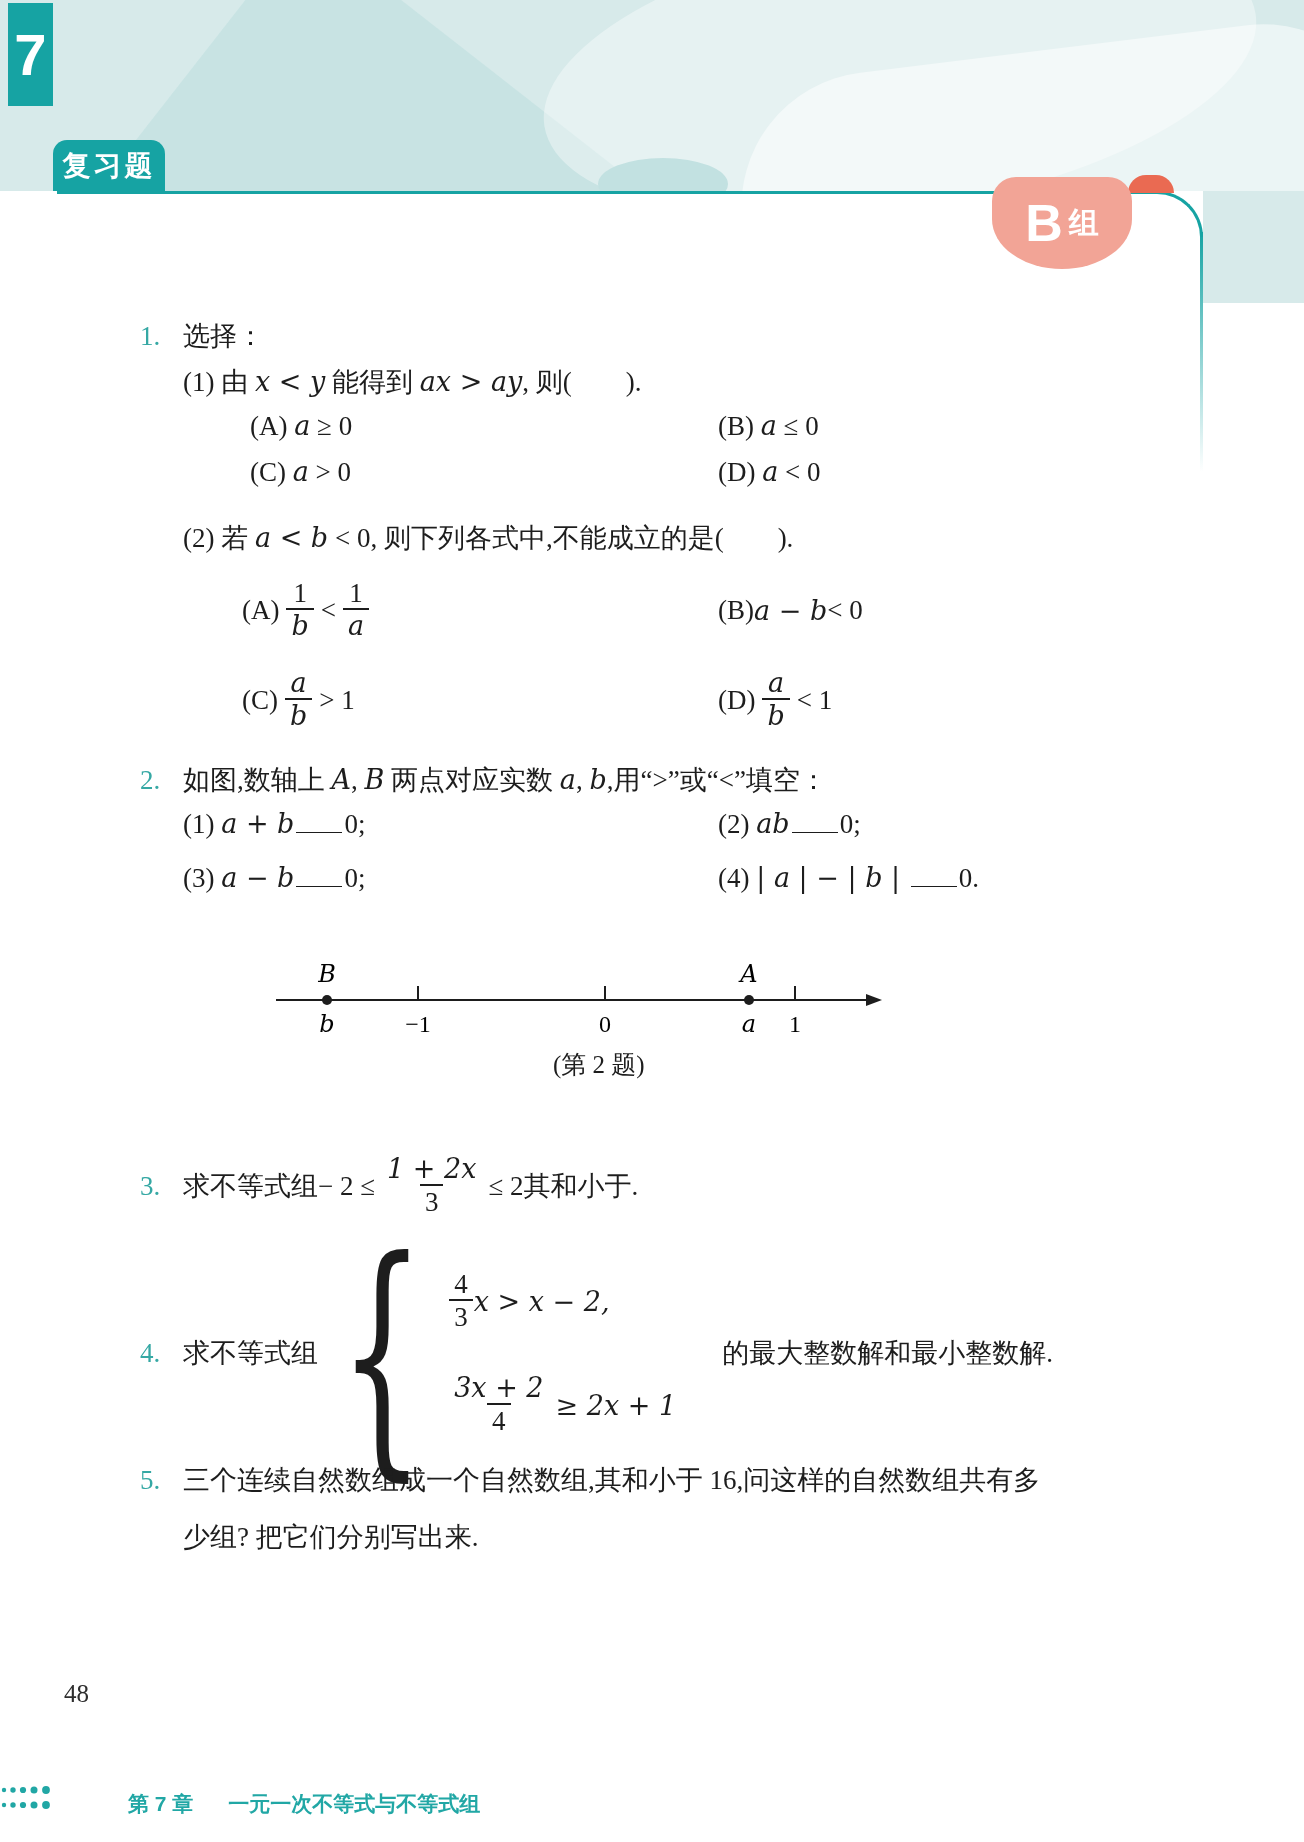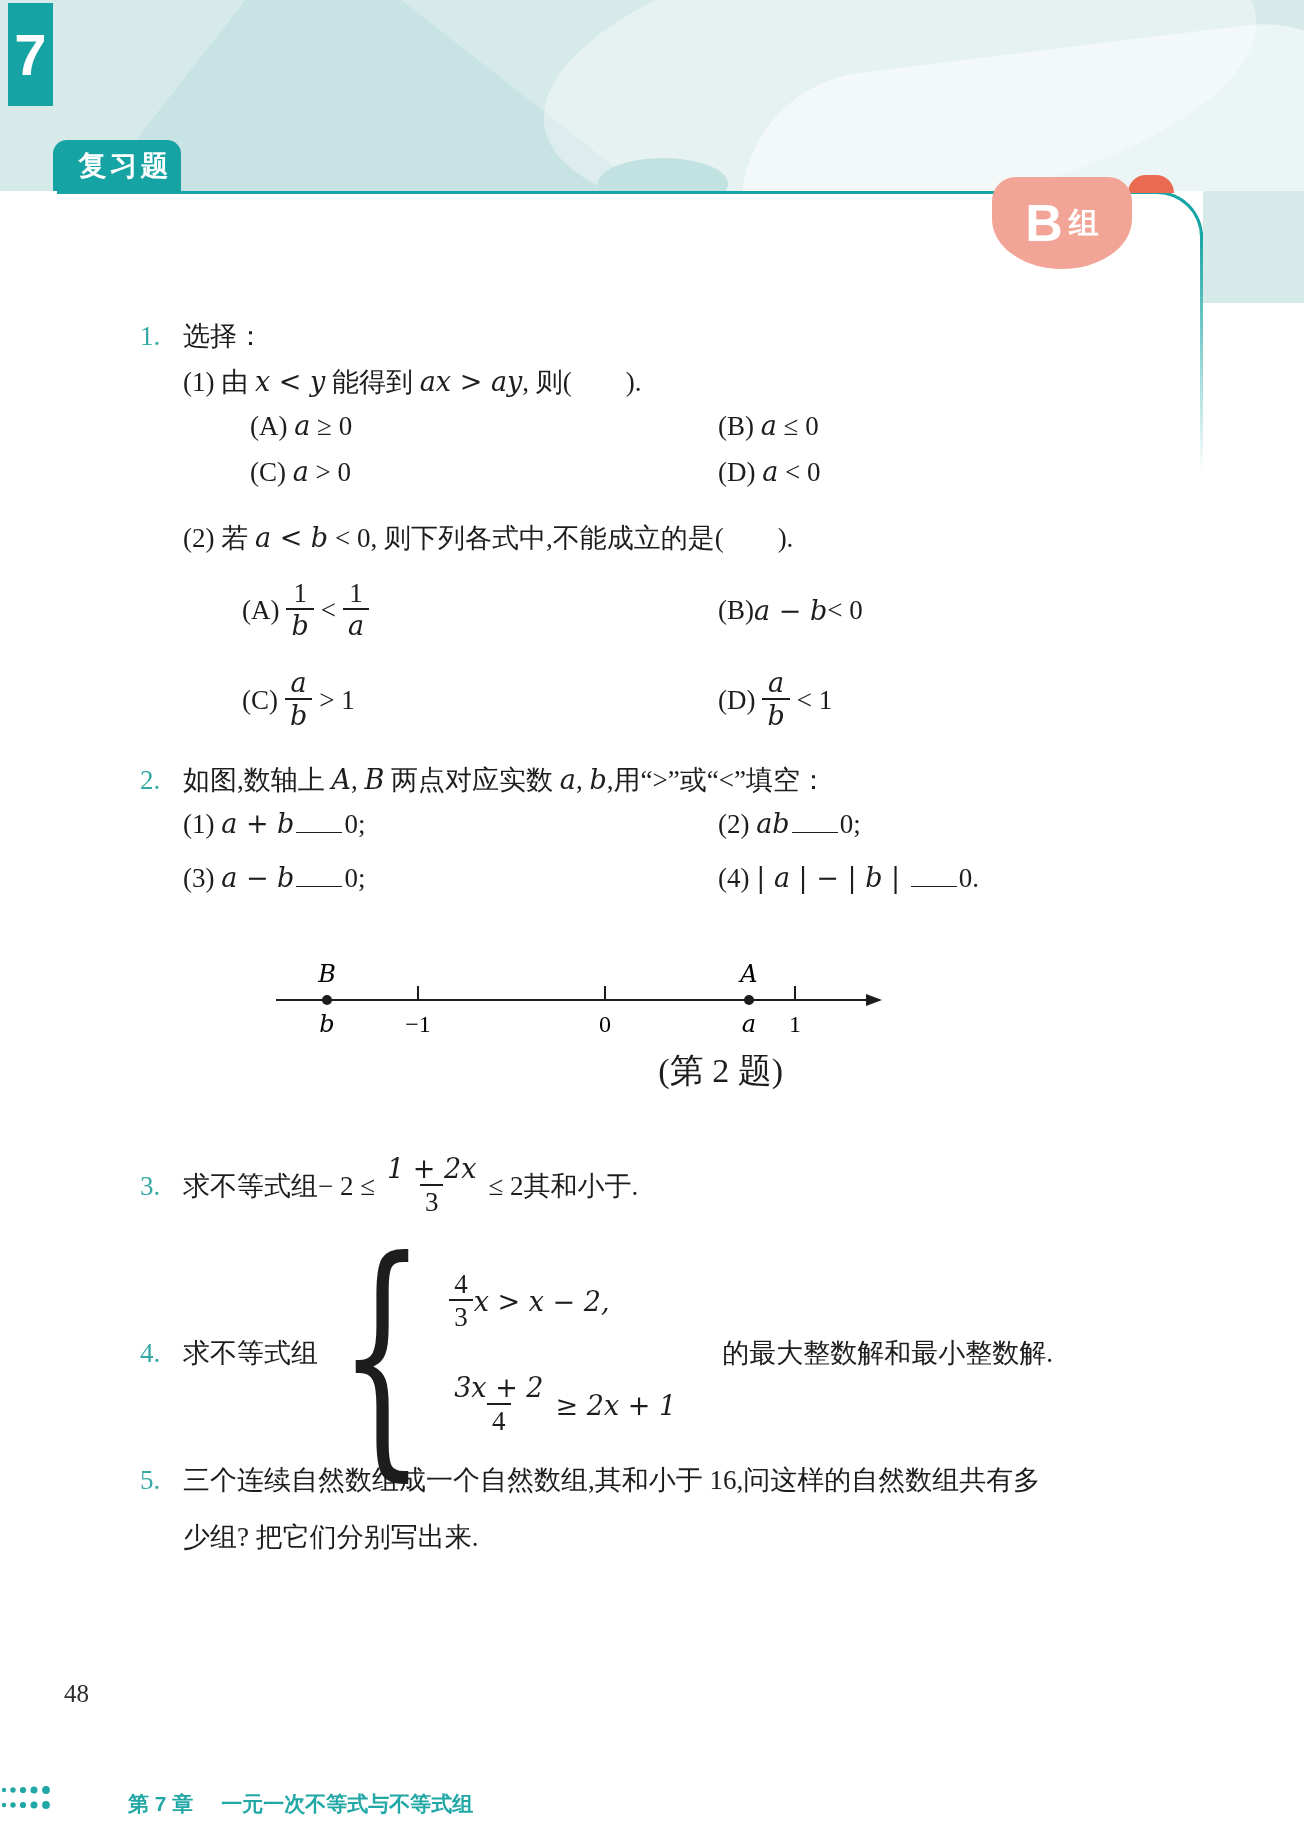--- a/index.html
+++ b/index.html
@@ -14,21 +14,21 @@
   .sh3{position:absolute;left:598px;top:158px;width:130px;height:52px;background:#c2e1e1;border-radius:50%;}
   .sh4{position:absolute;left:740px;top:48px;width:660px;height:270px;background:rgba(255,255,255,.5);
        border-radius:140px;transform:rotate(-7deg);}
   .bg-right{position:absolute;left:1203px;top:191px;width:101px;height:112px;background:#d7eaea;z-index:1;}
   
   .chapter-box{position:absolute;left:8px;top:3px;width:45px;height:103px;background:#16a3a3;z-index:3;
        display:flex;align-items:center;justify-content:center;color:#fff;
        font-family:"Liberation Sans",sans-serif;font-size:58px;font-weight:700;}
   .tab{position:absolute;left:53px;top:140px;width:112px;height:51px;background:#16a3a3;
        border-radius:14px 14px 0 0;z-index:3;display:flex;align-items:center;justify-content:center;
-       color:#fff;font-family:"Liberation Sans",sans-serif;font-size:28px;font-weight:700;letter-spacing:3px;padding-left:16px;}
+       color:#fff;font-family:"Liberation Sans",sans-serif;font-size:28px;font-weight:700;letter-spacing:3px;}
   .card{position:absolute;left:57px;top:191px;width:1146px;height:1651px;background:#fff;
        border-top-right-radius:46px;z-index:2;}
   .topline{position:absolute;left:57px;top:191px;width:1103px;height:3px;background:#16a3a3;z-index:3;}
   .corner{position:absolute;left:1157px;top:191px;width:43px;height:43px;background:transparent;
        border-top:3px solid #16a3a3;border-right:3px solid #16a3a3;border-top-right-radius:46px;z-index:3;}
   .sideline{position:absolute;left:1200px;top:232px;width:3px;height:240px;z-index:3;
        background:linear-gradient(#16a3a3,rgba(22,163,163,0));}
   
   .badge{position:absolute;left:992px;top:177px;width:140px;height:92px;background:#f2a496;z-index:5;
        border-radius:24px 24px 70px 70px / 24px 24px 50px 50px;
@@ -48,28 +48,28 @@
   .ci1{position:absolute;left:183px;}
   .blank{display:inline-block;width:46px;height:8px;border-bottom:1.6px solid #1d1d1d;margin:0 2px;}
   .vcent{position:absolute;transform:translateY(-50%);display:flex;align-items:center;white-space:nowrap;font-size:27px;z-index:6;}
   .frac{display:inline-flex;flex-direction:column;align-items:center;margin:0 7px;vertical-align:middle;}
   .frac .fn{line-height:30px;padding:0 5px;}
   .frac .fd{line-height:32px;padding:0 5px;border-top:2px solid #1d1d1d;}
   .sys{display:flex;flex-direction:column;gap:40px;margin-left:4px;}
   .sysrow{display:flex;align-items:center;}
   .brace{font-family:"DejaVu Serif",serif;font-size:170px;font-weight:400;line-height:170px;
        transform:scale(0.8,1.5);display:inline-block;margin:0 2px 0 10px;}
-  .caption{position:absolute;left:583px;top:1048px;width:200px;text-align:right;font-size:34px;z-index:6;}
+  .caption{position:absolute;left:553px;top:1048px;width:200px;text-align:left;font-size:25px;z-index:6;}
   
   .figure{position:absolute;left:250px;top:940px;z-index:6;}
   
   .footer-num{position:absolute;left:64px;top:1680px;font-size:25px;color:#2e2e2e;z-index:6;}
   .footer-ch{position:absolute;left:128px;top:1790px;font-family:"Liberation Sans",sans-serif;
        font-size:21px;font-weight:700;color:#21a7a5;z-index:6;}
-  .footer-ch .gap{margin-left:22px;}
+  .footer-ch .gap{margin-left:29px;}
   .dots{position:absolute;left:0px;top:1780px;z-index:6;}
 </style>
 </head>
 <body>
 
 <div id="page">
 
   <div class="band">
     <div class="sh2"></div>
     <div class="sh1"></div>

